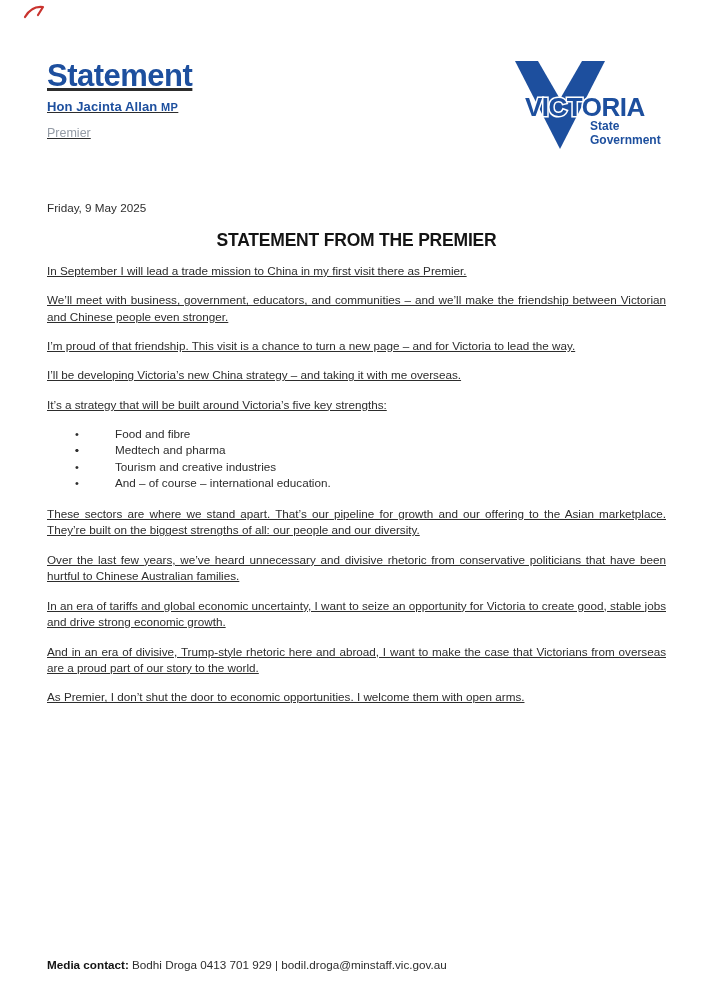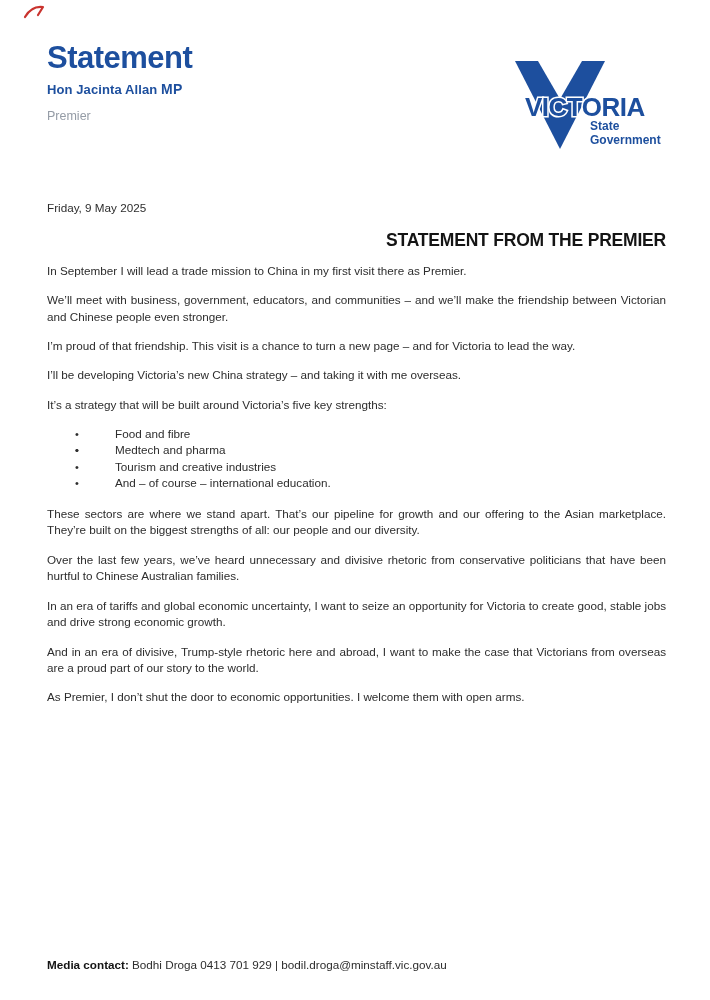--- a/index.html
+++ b/index.html
@@ -7,36 +7,36 @@
     position: relative;
     width: 710px;
     height: 1000px;
     background: #ffffff;
     font-family: "Liberation Sans", sans-serif;
     color: #2d2d2d;
     overflow: hidden;
   }
 
   
-  .masthead { position: absolute; top: 40px; left: 47px; }
+  .masthead { position: absolute; top: 58px; left: 47px; text-decoration: underline; }
   .masthead-title {
     margin: 0;
     font-size: 31px;
     font-weight: 700;
     letter-spacing: -0.5px;
     color: #1d4f9e;
   }
   .author-line {
     margin-top: 5px;
     font-size: 13px;
     font-weight: 700;
     color: #1d4f9e;
     letter-spacing: 0.1px;
   }
-  .author-post { font-size: 14px; letter-spacing: 0.4px; }
+  .author-post { font-size: 11px; letter-spacing: 0.4px; }
   .author-role {
     margin-top: 12px;
     font-size: 12.5px;
     font-weight: 400;
     color: #959ca6;
   }
 
   .logo { position: absolute; top: 58px; left: 510px; width: 158px; height: 95px; }
 
   .red-mark { position: absolute; top: 3px; left: 22px; width: 26px; height: 20px; }
@@ -51,23 +51,23 @@
     line-height: 16.4px;
     text-align: justify;
   }
   .doc-date { margin: 0 0 16px; text-align: left; }
   .doc-title {
     margin: 4px 0 14px;
     font-size: 17.5px;
     font-weight: 700;
     letter-spacing: -0.2px;
     color: #141414;
-    text-align: right;
+    text-align: center;
   }
-  .doc p.body-para { margin: 12px 0 13px; }
+  .doc p.body-para { margin: 12px 0 13px; text-decoration: underline; }
 
   ul.strengths {
     list-style: none;
     margin: 4px 0 15px;
     padding: 0 0 0 28px;
     text-align: left;
   }
   ul.strengths li {
     position: relative;
     padding-left: 40px;

